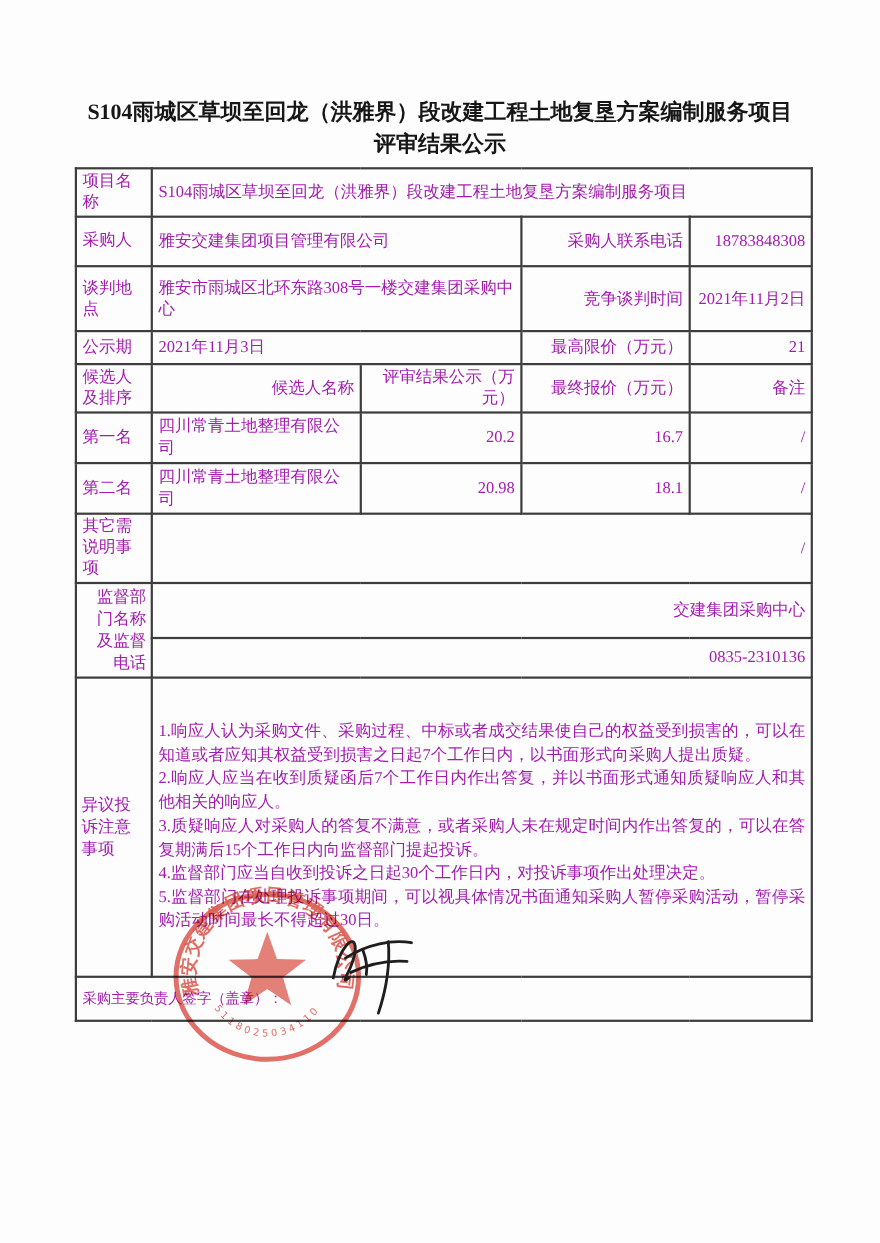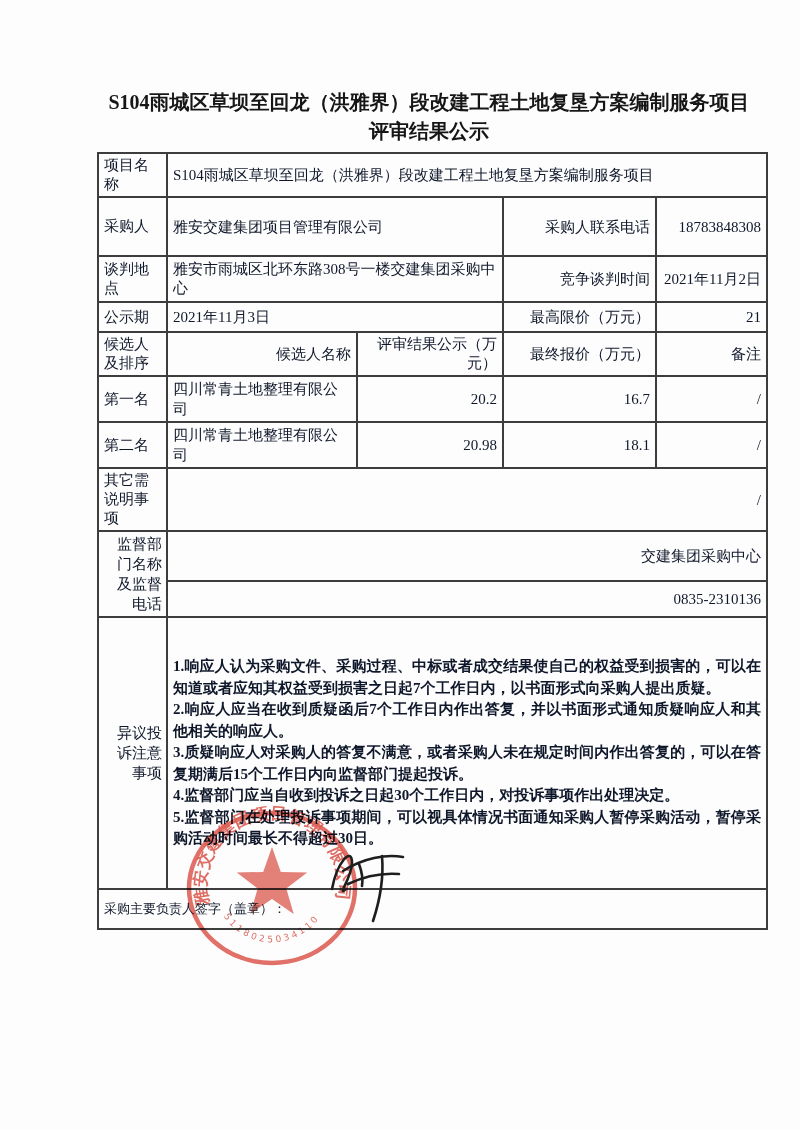--- a/index.html
+++ b/index.html
@@ -3,45 +3,45 @@
 <meta charset="utf-8">
 <style>
   html,body{margin:0;padding:0;}
   body{
     width:800px;height:1130px;position:relative;
     background:#fdfdfd;
     font-family:"Liberation Serif","DejaVu Serif",serif;
     color:#1b1b1b;
     -webkit-font-smoothing:antialiased;
   }
-  .page{position:absolute;inset:0;overflow:hidden;margin-left:29px;}
+  .page{position:absolute;inset:0;overflow:hidden;}
   .title{
     position:absolute;left:0;top:88px;width:800px;
     text-align:center;font-size:20px;font-weight:bold;
     line-height:29px;color:#161616;margin:0;
   }
   table.doc{
     position:absolute;left:68px;top:152px;width:670px;
     border-collapse:collapse;table-layout:fixed;
-    font-size:15px;color:#0f172a;
+    font-size:15px;color:#a21caf;
   }
   table.doc td{
     border:2px solid #3d3d3d;
     padding:2px 5px;
     vertical-align:middle;
     overflow:hidden;
   }
   td.lbl{text-align:left;padding-left:5px;line-height:19px;}
   td.lft{text-align:left;padding-left:8px;line-height:20px;}
   td.ctr{text-align:right;line-height:20px;}
   td.notes{
     text-align:left;padding:8px 9px 8px 11px;
     line-height:21.5px;font-size:15px;
   }
-  .notes p{margin:0;text-align:justify;font-weight:bold;}
+  .notes p{margin:0;text-align:justify;}
   td.sig{padding-left:8px;font-size:13px;}
   .overlay{position:absolute;left:130px;top:790px;width:280px;height:200px;pointer-events:none;}
   .overlay svg{display:block;}
   .stamp{mix-blend-mode:multiply;}
 </style>
 </head>
 <body>
 
 <div class="page">
 
@@ -56,27 +56,27 @@
         <col style="width:190px">
         <col style="width:146px">
       <col style="width:153px">
         <col style="width:111px">
     </colgroup>
     <tbody>
       <tr style="height:29px">
         <td class="lbl">项目名称</td>
         <td class="lft" colspan="4">S104雨城区草坝至回龙（洪雅界）段改建工程土地复垦方案编制服务项目</td>
       </tr>
-      <tr style="height:59px">
+      <tr style="height:45px">
         <td class="lbl">采购人</td>
         <td class="lft" colspan="2">雅安交建集团项目管理有限公司</td>
         <td class="ctr">采购人联系电话</td>
         <td class="ctr">18783848308</td>
       </tr>
-      <tr style="height:46px">
+      <tr style="height:59px">
         <td class="lbl">谈判地点</td>
         <td class="lft" colspan="2" style="line-height:19px">雅安市雨城区北环东路308号一楼交建集团采购中心</td>
         <td class="ctr">竞争谈判时间</td>
         <td class="ctr">2021年11月2日</td>
       </tr>
       <tr style="height:30px">
         <td class="lbl">公示期</td>
         <td class="lft" colspan="2">2021年11月3日</td>
         <td class="ctr">最高限价（万元）</td>
         <td class="ctr">21</td>
@@ -107,21 +107,21 @@
         <td class="ctr" colspan="4">/</td>
       </tr>
       <tr style="height:48px">
         <td class="lbl ctr" rowspan="2" style="text-align:right;padding:2px 4px;">监督部门名称及监督电话</td>
         <td class="ctr" colspan="4">交建集团采购中心</td>
       </tr>
       <tr style="height:35px">
         <td class="ctr" colspan="4">0835-2310136</td>
       </tr>
       <tr style="height:272px">
-        <td class="lbl ctr" style="text-align:right;padding:2px 4px;">异议投诉注意事项</td>
+        <td class="lbl ctr" style="text-align:left;padding:2px 4px;">异议投诉注意事项</td>
         <td class="notes" colspan="4">
           <p>1.响应人认为采购文件、采购过程、中标或者成交结果使自己的权益受到损害的，可以在知道或者应知其权益受到损害之日起7个工作日内，以书面形式向采购人提出质疑。</p>
           <p>2.响应人应当在收到质疑函后7个工作日内作出答复，并以书面形式通知质疑响应人和其他相关的响应人。</p>
           <p>3.质疑响应人对采购人的答复不满意，或者采购人未在规定时间内作出答复的，可以在答复期满后15个工作日内向监督部门提起投诉。</p>
           <p>4.监督部门应当自收到投诉之日起30个工作日内，对投诉事项作出处理决定。</p>
           <p>5.监督部门在处理投诉事项期间，可以视具体情况书面通知采购人暂停采购活动，暂停采购活动时间最长不得超过30日。</p>
         </td>
       </tr>
       <tr style="height:40px">
         <td class="sig" colspan="5">采购主要负责人签字（盖章）：</td>

